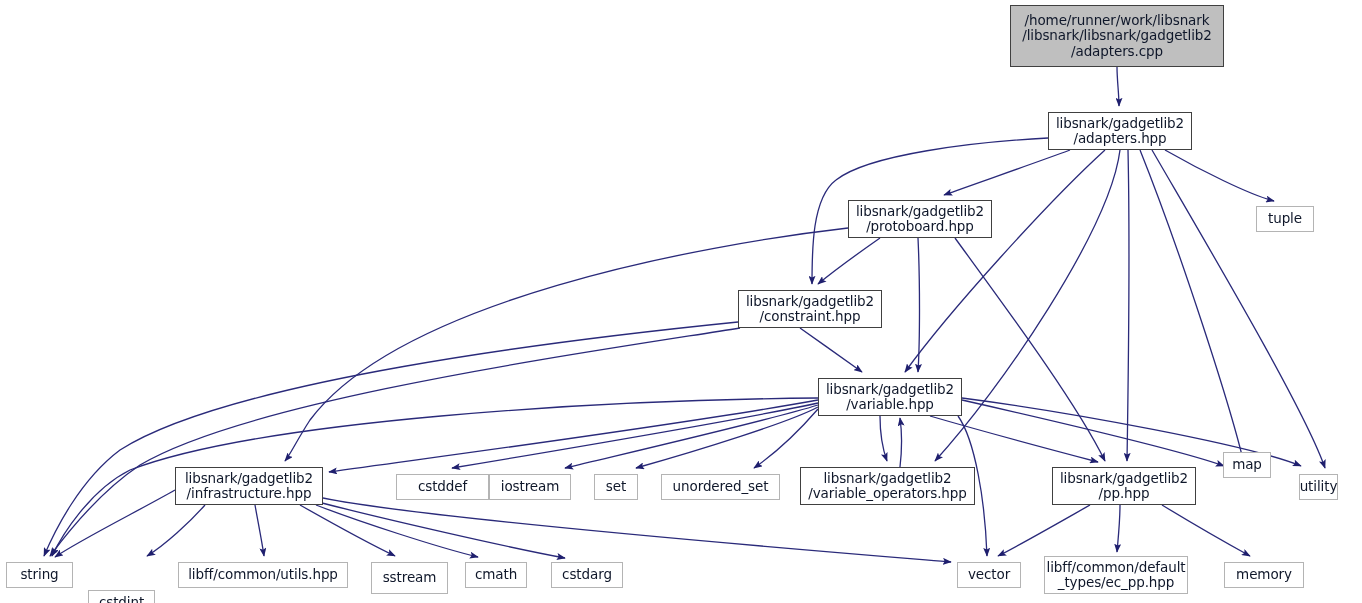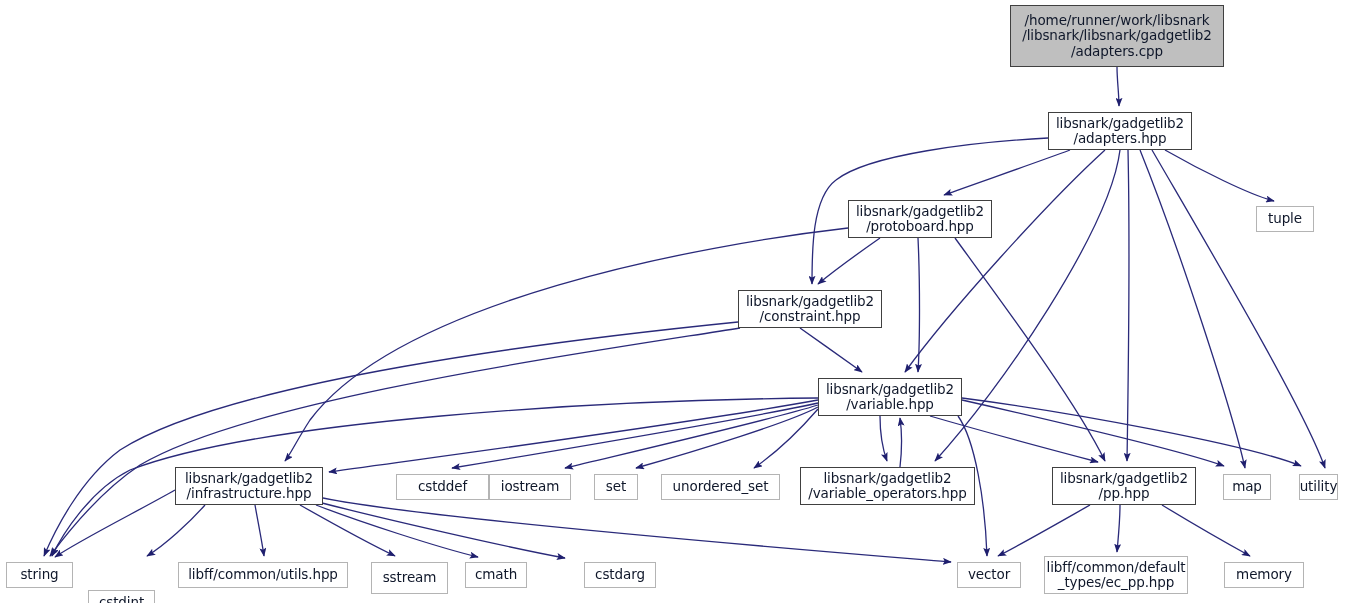--- a/index.html
+++ b/index.html
@@ -121,26 +121,26 @@
 /infrastructure.hpp</div>
       <div class="node-box local" style="left: 800px; top: 467px; width: 175px; height: 38px;">libsnark/gadgetlib2
 /variable_operators.hpp</div>
       <div class="node-box local" style="left: 1052px; top: 467px; width: 144px; height: 38px;">libsnark/gadgetlib2
 /pp.hpp</div>
       <div class="node-box system" style="left: 1256px; top: 206px; width: 58px; height: 26px;">tuple</div>
       <div class="node-box system" style="left: 396px; top: 474px; width: 93px; height: 26px;">cstddef</div>
       <div class="node-box system" style="left: 489px; top: 474px; width: 82px; height: 26px;">iostream</div>
       <div class="node-box system" style="left: 594px; top: 474px; width: 44px; height: 26px;">set</div>
       <div class="node-box system" style="left: 661px; top: 474px; width: 119px; height: 26px;">unordered_set</div>
-      <div class="node-box system" style="left: 1223px; top: 474px; width: 48px; height: 26px;">map</div>
+      <div class="node-box system" style="left: 1223px; top: 452px; width: 48px; height: 26px;">map</div>
       <div class="node-box system" style="left: 1299px; top: 474px; width: 39px; height: 26px;">utility</div>
       <div class="node-box system" style="left: 6px; top: 562px; width: 67px; height: 26px;">string</div>
       <div class="node-box system" style="left: 88px; top: 590px; width: 67px; height: 26px;">cstdint</div>
       <div class="node-box system" style="left: 178px; top: 562px; width: 170px; height: 26px;">libff/common/utils.hpp</div>
       <div class="node-box system" style="left: 371px; top: 562px; width: 77px; height: 32px;">sstream</div>
       <div class="node-box system" style="left: 465px; top: 562px; width: 62px; height: 26px;">cmath</div>
-      <div class="node-box system" style="left: 551px; top: 562px; width: 72px; height: 26px; margin-left: 33px;">cstdarg</div>
+      <div class="node-box system" style="left: 551px; top: 562px; width: 72px; height: 26px;">cstdarg</div>
       <div class="node-box system" style="left: 957px; top: 562px; width: 64px; height: 26px;">vector</div>
       <div class="node-box system" style="left: 1044px; top: 556px; width: 144px; height: 38px;">libff/common/default
 _types/ec_pp.hpp</div>
       <div class="node-box system" style="left: 1224px; top: 562px; width: 80px; height: 26px;">memory</div>
     </div>
 </div>
 
 </body></html>

